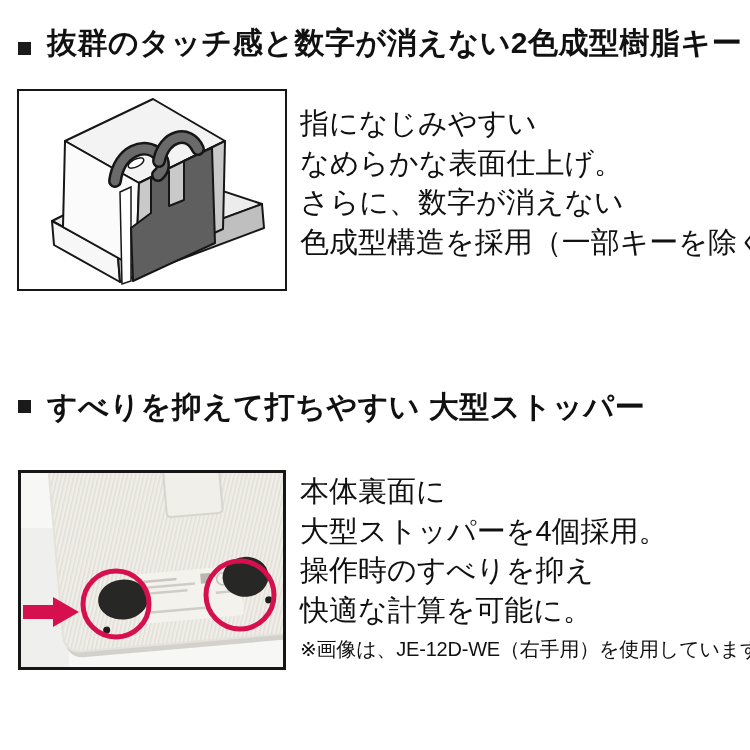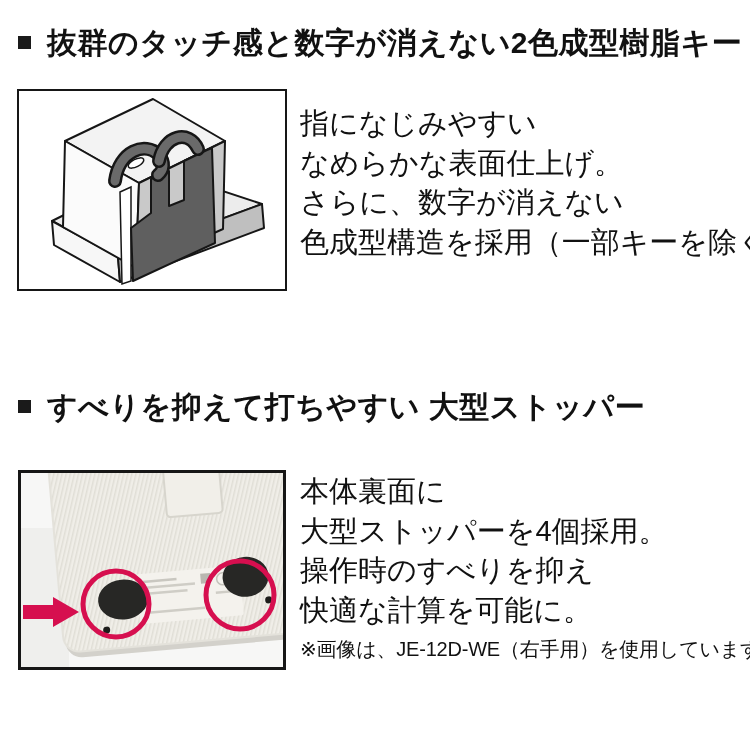--- a/index.html
+++ b/index.html
@@ -4,21 +4,21 @@
 <style>
   html,body{margin:0;padding:0;}
   body{
     width:750px;height:750px;position:relative;background:#ffffff;
     font-family:"Liberation Sans","DejaVu Sans",sans-serif;color:#111111;
     overflow:hidden;
   }
   .heading-row{position:absolute;left:18px;display:flex;align-items:flex-start;gap:16px;}
   .bullet{width:13px;height:13px;background:#1a1a1a;margin-top:11px;flex:none;}
   h2.heading{margin:0;font-size:30px;line-height:36px;font-weight:bold;letter-spacing:.5px;white-space:nowrap;}
-  #heading1{top:25px;}
+  #heading1{top:25px;align-items:center;}
   #heading2{top:389px;}
   .figure{position:absolute;background:#ffffff;border:2px solid #161616;box-sizing:content-box;}
   #figure1{left:17px;top:89px;width:266px;height:198px;}
   #figure2{left:18px;top:470px;width:262px;height:194px;border-width:3px;}
   .figure svg{display:block;}
   .bodytext{position:absolute;left:300px;font-size:29px;line-height:39.5px;white-space:nowrap;}
   #text1{top:104px;}
   #text2{top:472px;}
   .note{font-size:20px;line-height:30px;margin-top:4px;letter-spacing:-0.2px;}
 </style>

